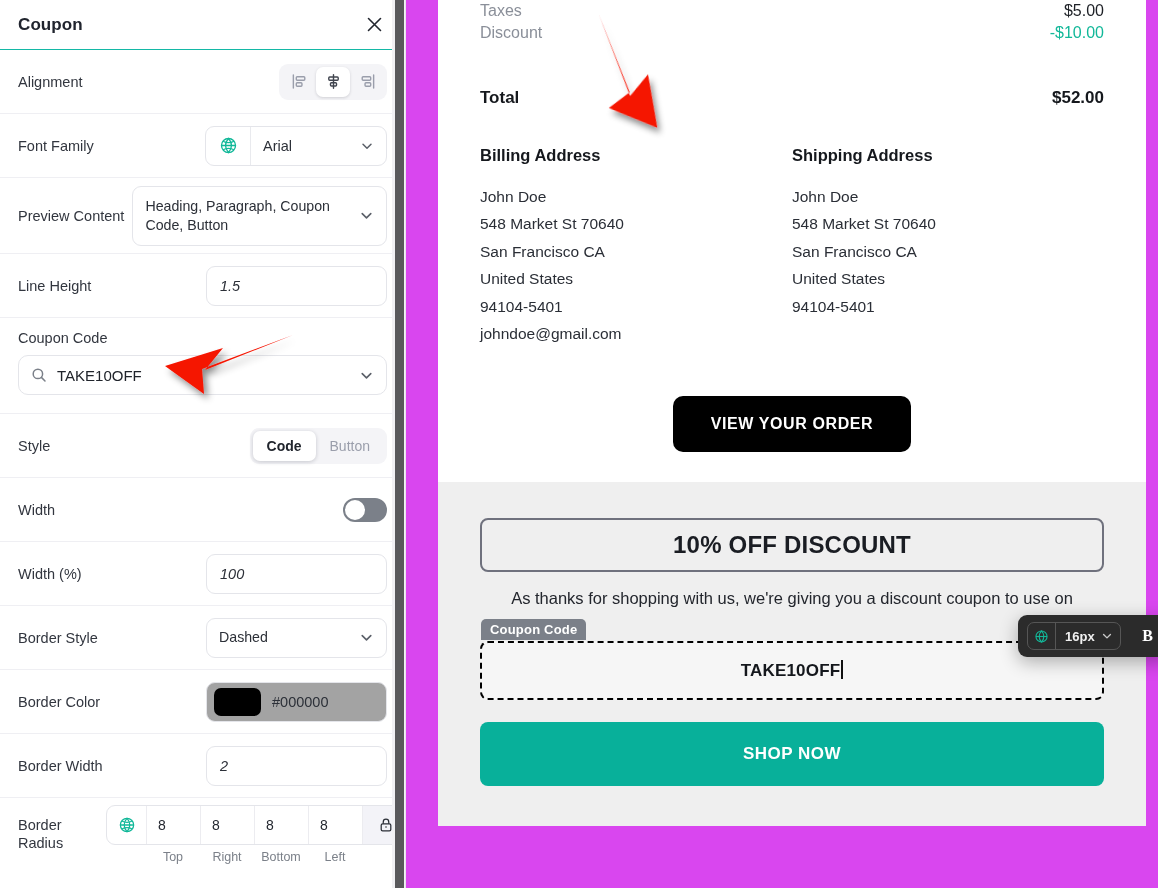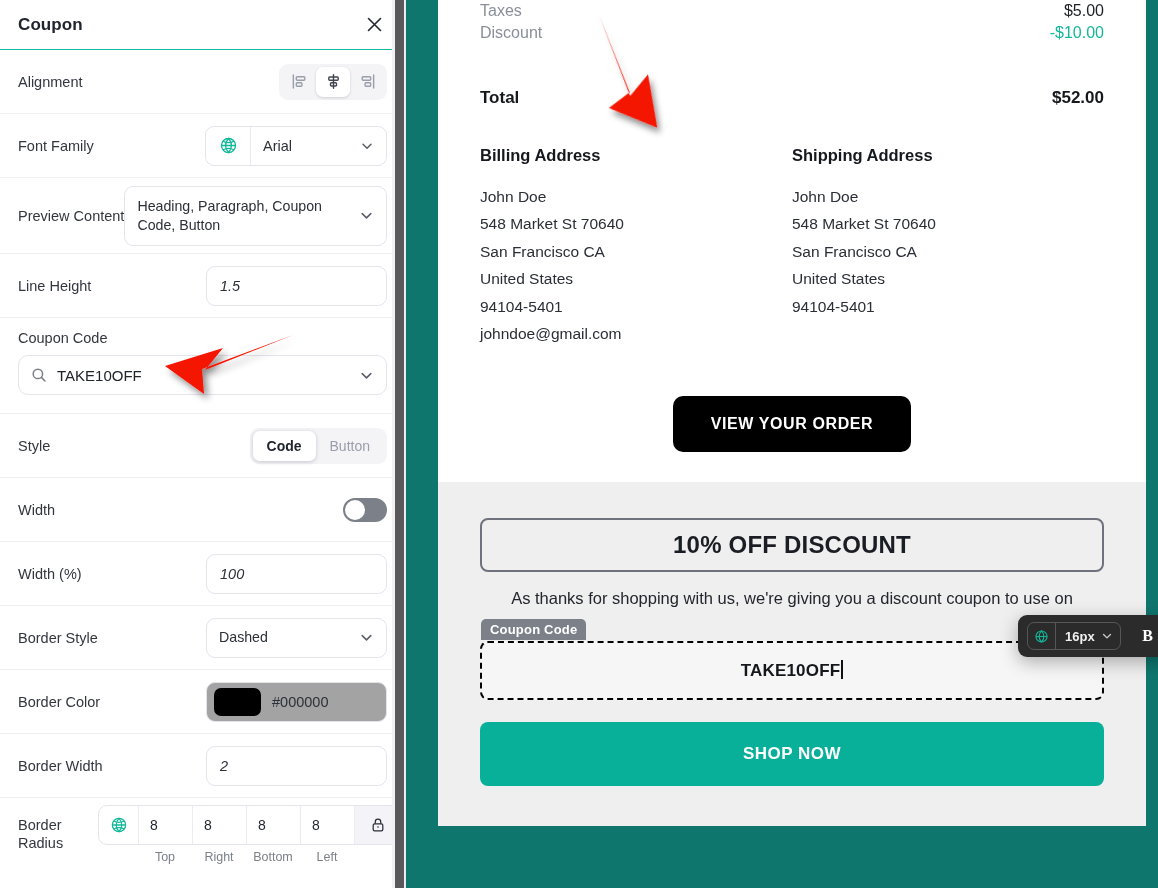--- a/index.html
+++ b/index.html
@@ -35,20 +35,21 @@
     cursor: pointer; color: #22262f;
   }
   .close-btn svg { display: block; }
 
   .row {
     display: flex; align-items: center;
     justify-content: space-between;
     padding: 0 18px;
     min-height: 64px;
     border-bottom: 1px solid #efeff3;
+    gap: 8px;
   }
   .row.tall { min-height: 76px; }
   .row-label {
     font-size: 14.5px; color: #32363f; flex: 0 0 auto;
   }
   .row-label.two-line { line-height: 1.25; max-width: 80px; }
 
   
   .seg-align {
     display: flex; align-items: center;
@@ -183,21 +184,21 @@
     background: #f1f1f4;
   }
   .sb-thumb {
     position: absolute; top: 0; right: 1px; width: 9px; height: 888px;
     background: #59595c; border-radius: 0;
   }
 
   
   .canvas {
     position: relative; flex: 1; height: 888px;
-    background: #0f766e; overflow: hidden;
+    background: #d946ef; overflow: hidden;
   }
   .email {
     position: absolute; left: 32px; top: 0; width: 708px;
   }
   .email-white { background: #ffffff; padding: 0 42px 30px; }
 
   .sum-line {
     display: flex; justify-content: space-between; align-items: baseline;
     font-size: 16px; padding: 2px 0;
   }

